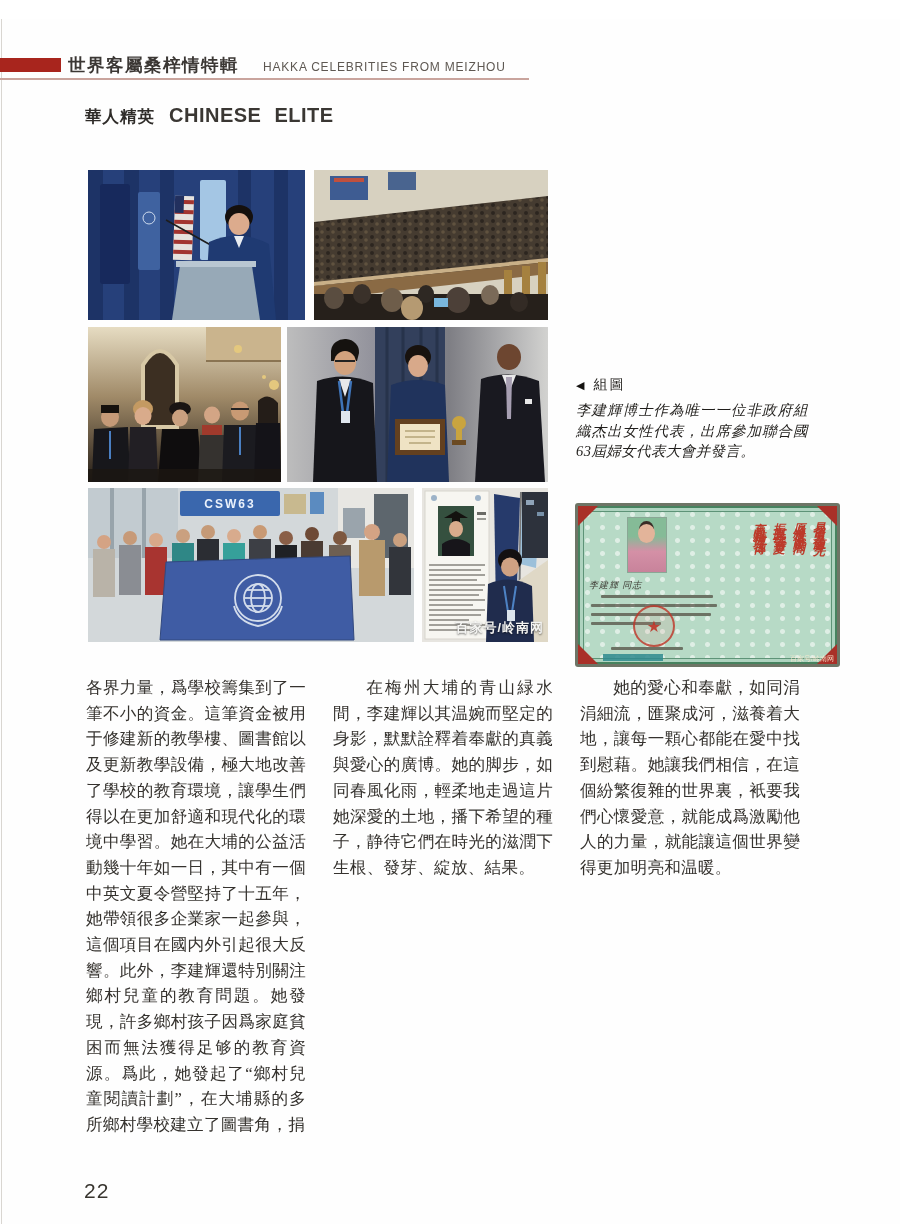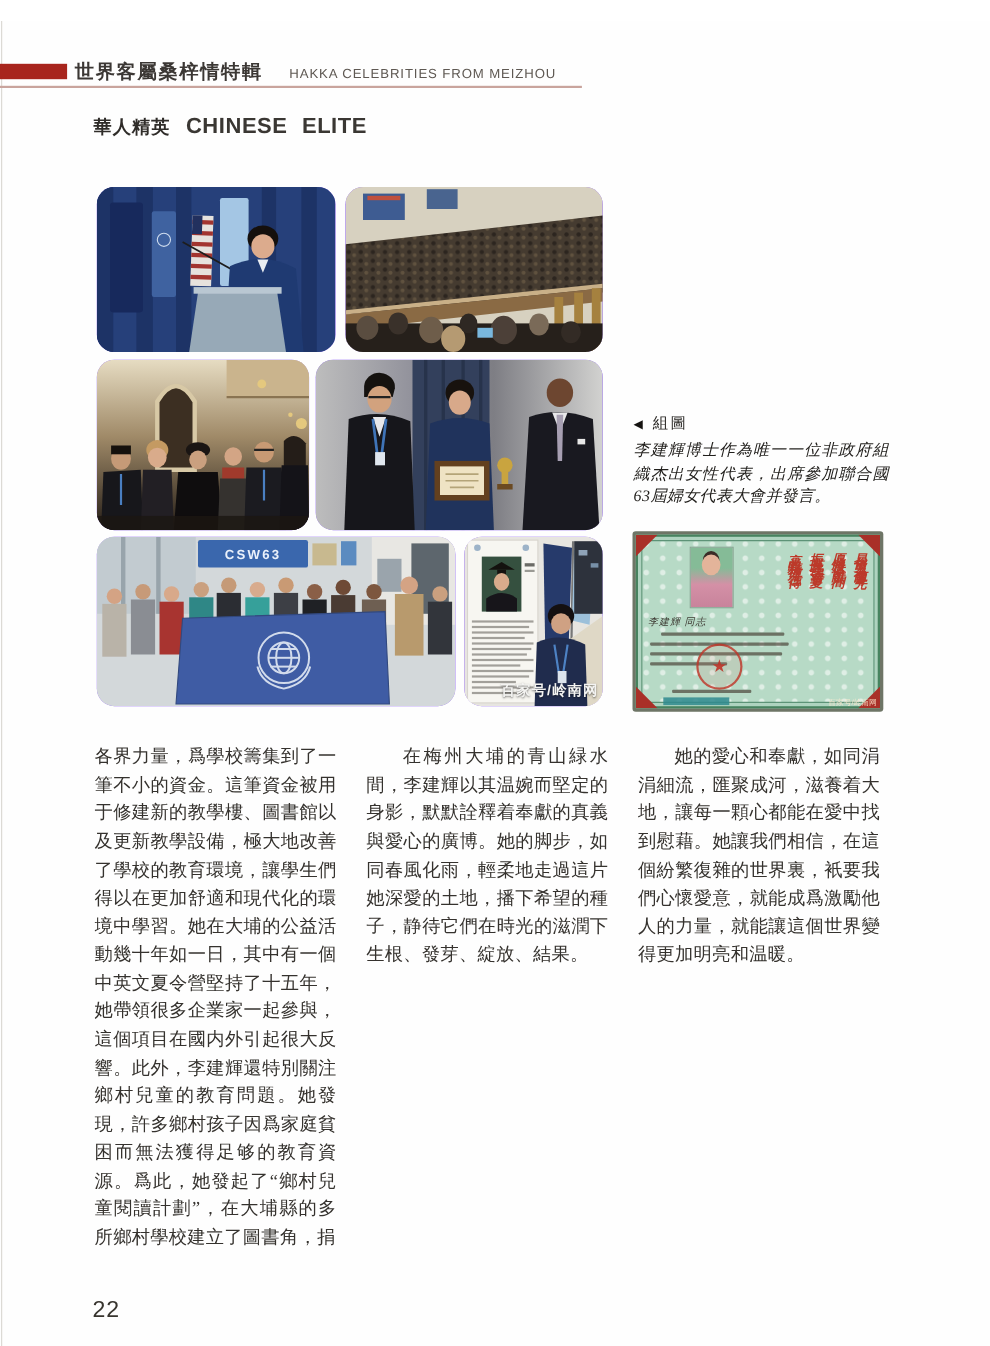--- a/index.html
+++ b/index.html
@@ -14,21 +14,21 @@
   .h-zh{font-size:17.5px;font-weight:bold;color:#3b3734;letter-spacing:1.5px;}
   .h-en{font-size:12px;color:#5e5852;letter-spacing:.8px;}
   .header-rule{position:absolute;left:0;top:59px;width:529px;height:2px;background:#c9a49d;}
   .section-row{position:absolute;left:85px;top:85px;display:flex;align-items:baseline;gap:14px;
                font-family:"Liberation Sans","DejaVu Sans",sans-serif;}
   .s-zh{font-size:16.5px;font-weight:bold;color:#2f2c29;letter-spacing:1px;}
   .s-en{font-size:20px;font-weight:bold;color:#3a3733;letter-spacing:.5px;word-spacing:7px;}
 
   
   .collage{position:absolute;left:86px;top:149px;width:463px;height:476px;}
-  .photo{position:absolute;border-radius:16px;overflow:hidden;background:#8b5cf6;}
+  .photo{position:absolute;border-radius:0;overflow:hidden;background:#c2410c;}
   .photo svg{display:block;width:100%;height:100%;}
   #ph1{left:2px;top:2px;width:217px;height:150px;}
   #ph2{left:228px;top:2px;width:234px;height:150px;}
   #ph3{left:2px;top:159px;width:193px;height:155px;}
   #ph4{left:201px;top:159px;width:261px;height:155px;}
   #ph5{left:2px;top:320px;width:326px;height:154px;}
   #ph6{left:336px;top:320px;width:126px;height:154px;}
   .csw-banner{position:absolute;left:92px;top:3px;width:100px;height:25px;background:#3a67ad;color:#eaf1fb;
               font:bold 12px "Liberation Sans","DejaVu Sans",sans-serif;letter-spacing:2px;
               display:flex;align-items:center;justify-content:center;border-radius:2px;}
@@ -36,21 +36,21 @@
               font:bold 13px "Liberation Sans","DejaVu Sans",sans-serif;text-shadow:0 1px 2px rgba(0,0,0,.55);}
 
   
   .caption{position:absolute;left:576px;top:357px;width:232px;color:#201e1b;}
   .caption-head{display:flex;align-items:center;gap:9px;margin-bottom:6px;}
   .caption-marker{font-size:11px;color:#151311;}
   .caption-label{font-size:14px;letter-spacing:2px;}
   .caption-text{font-size:14.5px;line-height:20.5px;font-style:italic;letter-spacing:.4px;text-align:justify;}
 
   
-  .certificate{position:absolute;left:575px;top:464px;width:228px;height:164px;background:#6e7566;border-radius:3px;}
+  .certificate{position:absolute;left:575px;top:484px;width:228px;height:164px;background:#6e7566;border-radius:3px;padding-left:37px;}
   .cert-inner{position:absolute;inset:3px;background-color:#b7dac6;
       background-image:radial-gradient(circle,rgba(255,255,255,.55) 2px,rgba(255,255,255,0) 3px);
       background-size:15px 13px;border:2px solid #47835f;
       box-shadow:inset 0 0 0 3px rgba(183,218,198,.9),inset 0 0 0 4px #5d9377;}
   .cert-corner{position:absolute;width:20px;height:20px;background:#a93028;z-index:3;}
   .cc-tl{left:3px;top:3px;clip-path:polygon(0 0,100% 0,0 100%);}
   .cc-tr{right:3px;top:3px;clip-path:polygon(0 0,100% 0,100% 100%);}
   .cc-bl{left:3px;bottom:3px;clip-path:polygon(0 0,0 100%,100% 100%);}
   .cc-br{right:3px;bottom:3px;clip-path:polygon(100% 0,100% 100%,0 100%);}
   .cert-photo{position:absolute;left:52px;top:14px;width:38px;height:54px;border:1px solid #8aa795;

